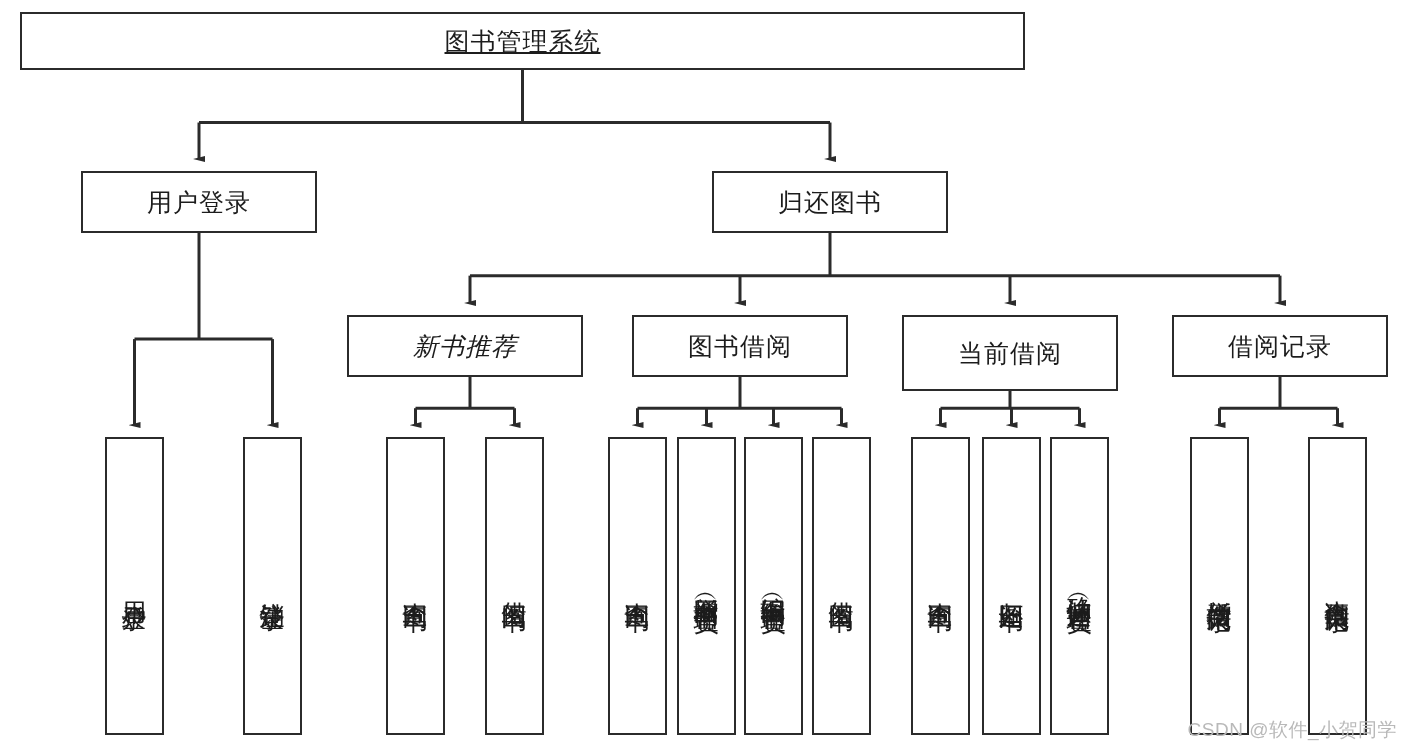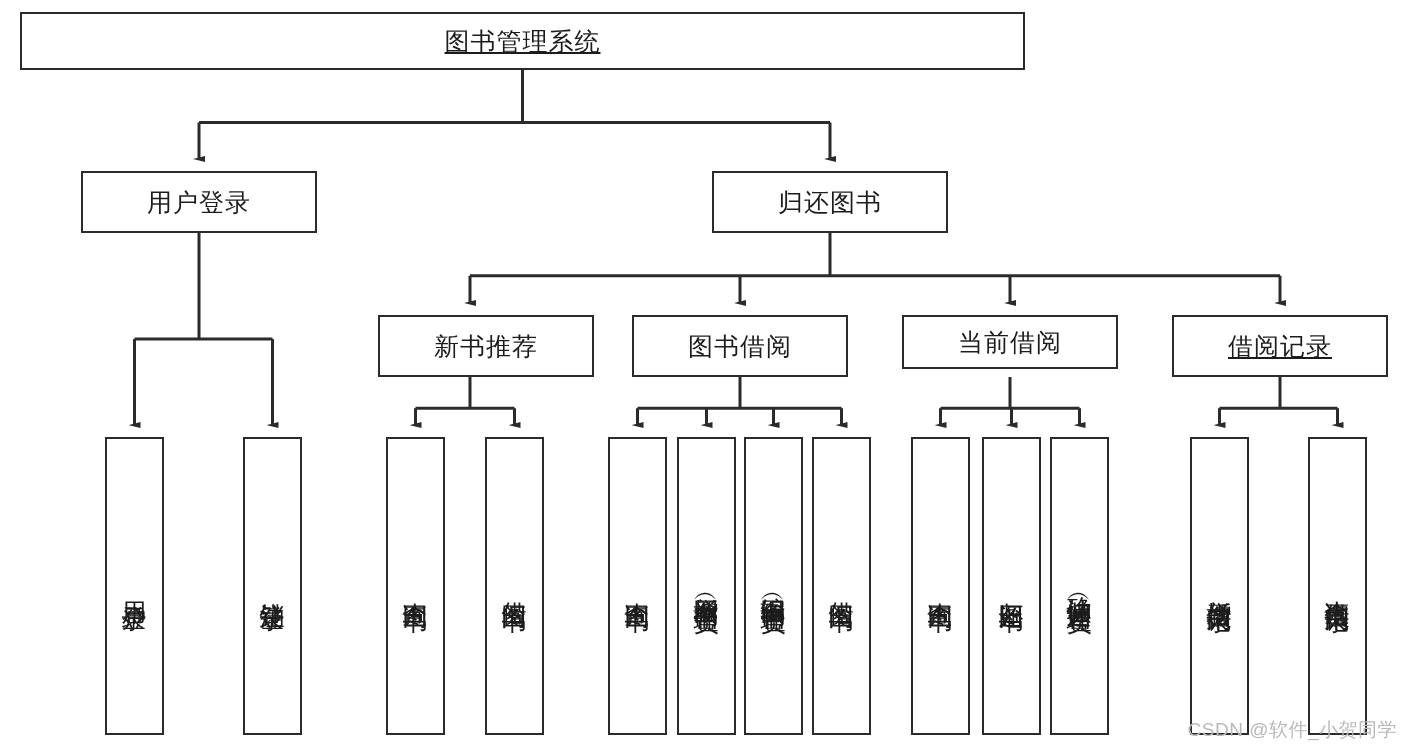--- a/index.html
+++ b/index.html
@@ -115,30 +115,30 @@
   <div id="node-layer">
       <div class="node horiz" style="left: 20px; top: 12px; width: 1005px; height: 58px; text-decoration: underline;">
         <span class="htext">图书管理系统</span>
       </div>
       <div class="node horiz" style="left: 81px; top: 171px; width: 236px; height: 62px;">
         <span class="htext">用户登录</span>
       </div>
       <div class="node horiz" style="left: 712px; top: 171px; width: 236px; height: 62px;">
         <span class="htext">归还图书</span>
       </div>
-      <div class="node horiz" style="left: 378px; top: 315px; width: 216px; height: 62px;">
+      <div class="node horiz" style="left: 347px; top: 315px; width: 236px; height: 62px; font-style: italic;">
         <span class="htext">新书推荐</span>
       </div>
       <div class="node horiz" style="left: 632px; top: 315px; width: 216px; height: 62px; align-items: center;">
         <span class="htext">图书借阅</span>
       </div>
-      <div class="node horiz" style="left: 902px; top: 315px; width: 216px; height: 54px; align-items: center;">
+      <div class="node horiz" style="left: 902px; top: 315px; width: 216px; height: 76px; align-items: center;">
         <span class="htext">当前借阅</span>
       </div>
-      <div class="node horiz" style="left: 1172px; top: 315px; width: 216px; height: 62px; text-decoration: underline;">
+      <div class="node horiz" style="left: 1172px; top: 315px; width: 216px; height: 62px;">
         <span class="htext">借阅记录</span>
       </div>
       <div class="node vert" style="left: 105px; top: 437px; width: 59px; height: 298px;">
         <span class="vtext">用户登录</span>
       </div>
       <div class="node vert" style="left: 243px; top: 437px; width: 59px; height: 298px;">
         <span class="vtext">注销登录</span>
       </div>
       <div class="node vert" style="left: 386px; top: 437px; width: 59px; height: 298px;">
         <span class="vtext">查询图书</span>

